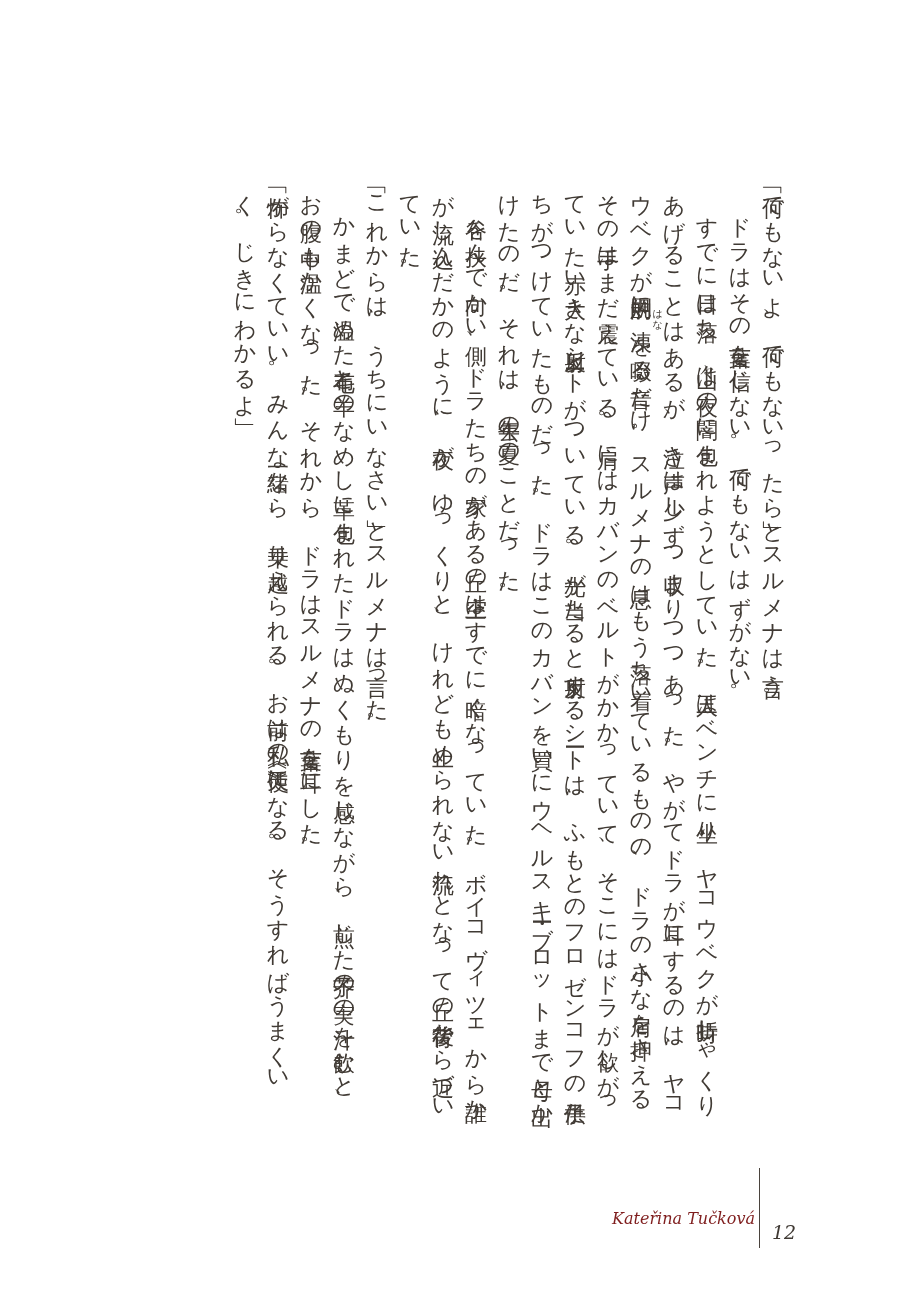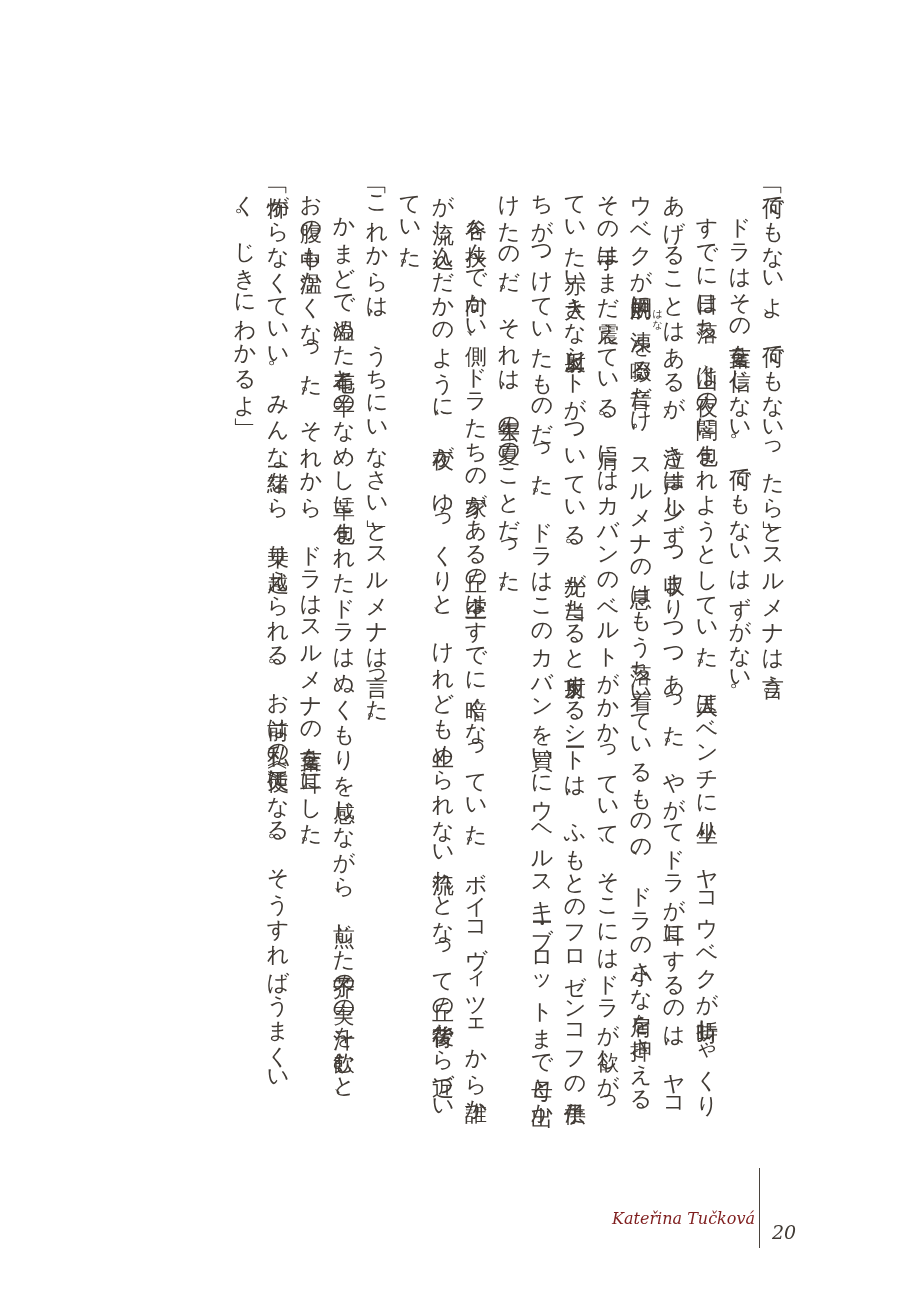--- a/index.html
+++ b/index.html
@@ -78,15 +78,15 @@
       <p class="indented">谷を挟んで向かい側、ドラたちの家がある丘の上空はすでに暗くなっていた。ボイコヴィツェから誰かが流し込んだかのように、夜が、ゆっくりと、けれども止められない流れとなって丘の背後から近づいていた。</p>
       <p class="">「これからは、うちにいなさい」とスルメナは言った。</p>
       <p class="indented">かまどで温めた毛布と羊のなめし革に包まれたドラはぬくもりを感じながら、煎じた芥子の実の汁を飲むと、お腹の中も温かくなった。それから、ドラはスルメナの言葉を耳にした。</p>
       <p class="">「怖がらなくていい。みんな一緒なら、乗り越えられる。お前は私の《天使》になる。そうすればうまくいく。じきにわかるよ」</p>
     </div>
 
   <div class="footer-author">Kateřina Tučková</div>
 
   <div class="footer-divider"></div>
 
-  <div class="footer-page-number">20</div>
+  <div class="footer-page-number">12</div>
 
 </div>
 
 </body></html>

